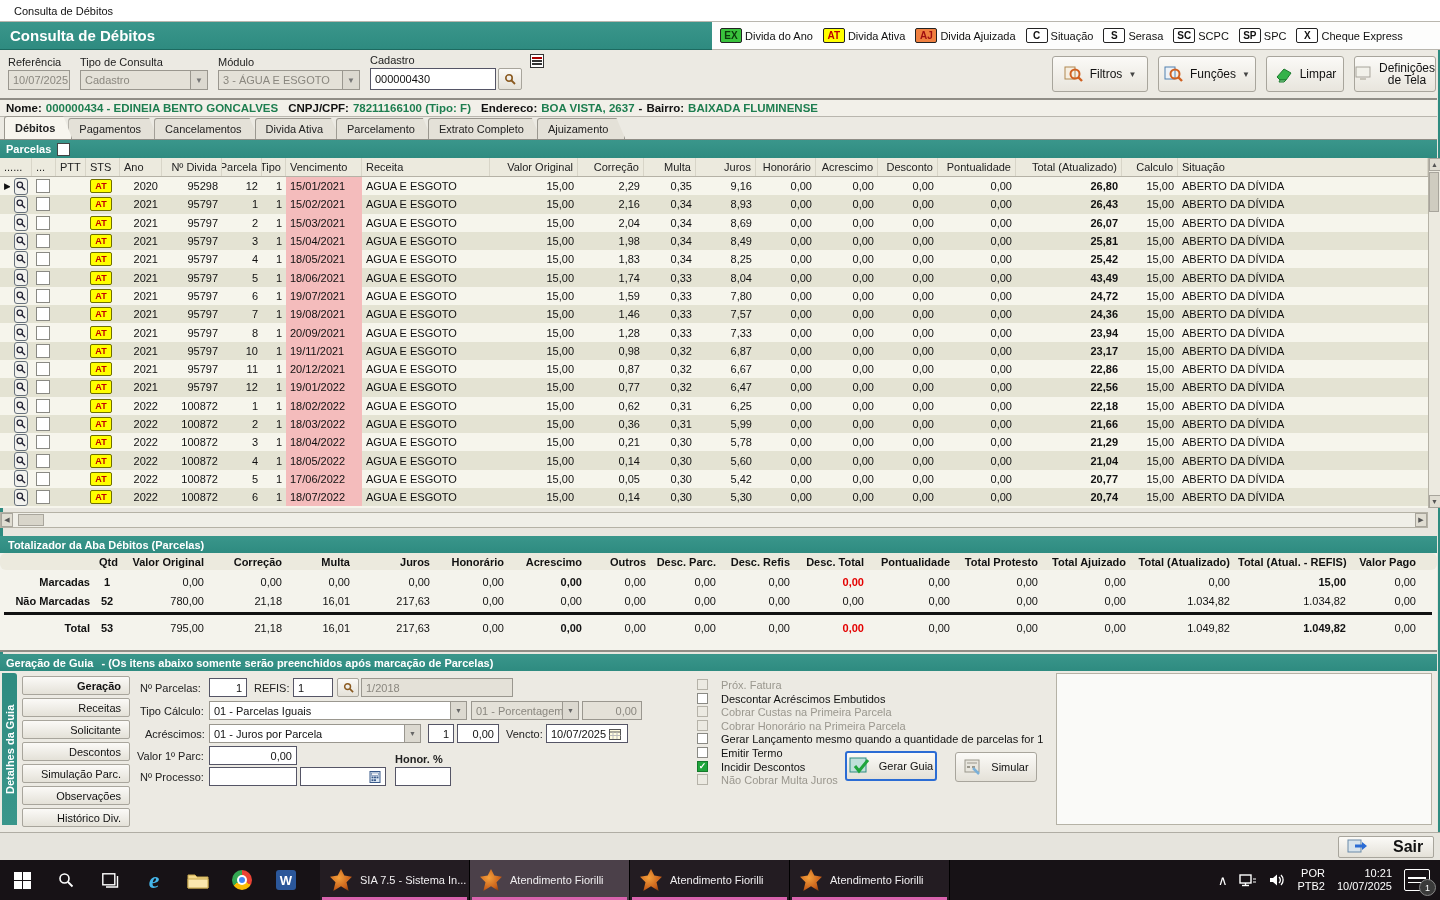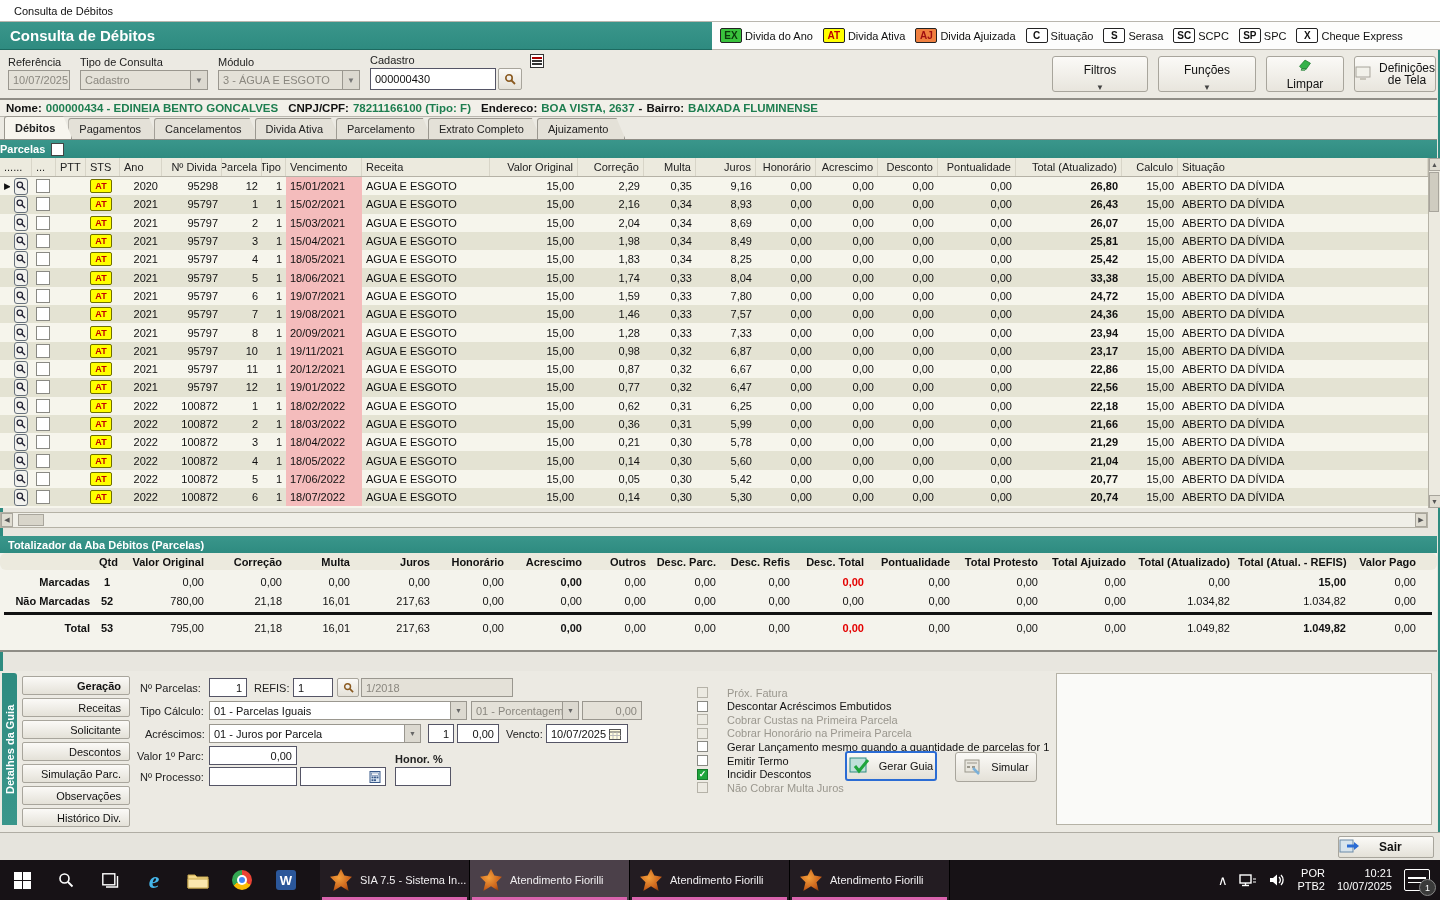--- a/index.html
+++ b/index.html
@@ -13,31 +13,31 @@
   #appbar{left:0;top:22px;width:712px;height:28px;background:linear-gradient(#3a968b,#2e8b80);color:#fff;font-weight:bold;font-size:15px;display:flex;align-items:center;padding-left:10px;box-sizing:border-box;border-bottom:1px solid #1d6a60;}
   #legendbar{left:712px;top:22px;width:728px;height:28px;background:#fdfdfc;border-bottom:1px solid #b9b6ae;display:flex;align-items:center;gap:10px;padding-left:8px;box-sizing:border-box;}
   .lgitem{display:flex;align-items:center;gap:3px;}
   .lgbadge{display:inline-flex;align-items:center;justify-content:center;min-width:16px;height:13px;padding:0 2px;border:1.5px solid #222;font-weight:bold;font-size:10px;border-radius:2px;}
   
   #formbar{left:0;top:50px;width:1437px;height:50px;background:#eceae3;border-bottom:2px solid #8f8d86;box-sizing:border-box;}
   .flabel{position:absolute;top:6px;color:#222;}
   .finput{position:absolute;top:20px;height:20px;border:1px solid #9a978f;background:#fff;box-sizing:border-box;display:flex;align-items:center;padding:0 4px;}
   .fdisabled{background:#e4e1d8;color:#8a877f;}
   .fcombo .arrowbox{position:absolute;right:0;top:0;width:16px;height:100%;background:#dcd9d0;border-left:1px solid #9a978f;display:flex;align-items:center;justify-content:center;color:#777;font-size:8px;}
-  .toolbtn{position:absolute;top:6px;height:36px;background:linear-gradient(#fbfaf7,#e8e5dd);border:1px solid #a8a59c;border-radius:3px;display:flex;align-items:center;justify-content:center;gap:6px;font-size:12px;box-sizing:border-box;flex-direction:column;}
+  .toolbtn{position:absolute;top:6px;height:36px;background:linear-gradient(#fbfaf7,#e8e5dd);border:1px solid #a8a59c;border-radius:3px;display:flex;align-items:center;justify-content:center;gap:6px;font-size:12px;box-sizing:border-box;}
   .toolbtn .dd{font-size:8px;color:#444;}
   
   #namebar{left:0;top:100px;width:1437px;height:17px;background:#f2f0e9;border-bottom:1px solid #b9b6ae;display:flex;align-items:center;gap:4px;padding-left:6px;box-sizing:border-box;font-weight:bold;font-size:11.5px;}
   .gval{color:#1e7e50;}
   
   #tabsrow{left:0;top:117px;width:1437px;height:23px;background:#eceae3;display:flex;align-items:flex-end;padding-left:4px;box-sizing:border-box;border-bottom:1px solid #8f8d86;}
   .tab{position:relative;height:20px;display:flex;align-items:center;padding:0 16px 0 10px;background:#e4e1d8;border:1px solid #9a978f;border-bottom:none;border-radius:3px 8px 0 0;margin-right:-4px;color:#222;clip-path:polygon(0 0,calc(100% - 9px) 0,100% 100%,0 100%);}
   .tab.active{background:#f7f5ee;font-weight:bold;height:22px;z-index:3;}
   
-  #parcelasbar{left:0;top:140px;width:1437px;height:18px;background:linear-gradient(#3a968b,#2e8b80);color:#fff;font-weight:bold;display:flex;align-items:center;gap:6px;box-sizing:border-box;}
+  #parcelasbar{left:0;top:140px;width:1437px;height:18px;background:linear-gradient(#3a968b,#2e8b80);color:#fff;font-weight:bold;display:flex;align-items:center;gap:6px;padding-left:6px;box-sizing:border-box;}
   #parcelasbar .chk{width:11px;height:11px;background:#fff;border:1px solid #444;}
   
   #grid{left:0;top:158px;width:1428px;height:350px;background:#f6f5ec;}
   #gridheader{display:flex;height:18px;background:#eceade;border-bottom:1px solid #b5b2a6;font-size:11px;color:#222;}
   #gridheader .cell{border-right:1px solid #d8d5c8;}
   .cell{display:flex;align-items:center;padding:0 4px;white-space:nowrap;overflow:hidden;box-sizing:border-box;height:100%;}
   .num{justify-content:flex-end;}
   .trow{display:flex;height:18.3px;align-items:stretch;}
   .trow:nth-child(odd){background:#f6f5ec;}
   .trow:nth-child(even){background:#e4e3d3;}
@@ -73,30 +73,30 @@
   #gerbody{left:0;top:671px;width:1437px;height:161px;background:#eceae3;box-sizing:border-box;}
   #gerpanel-right{left:1056px;top:673px;width:376px;height:152px;background:#fafaf8;border:1px solid #b5b2a6;box-sizing:border-box;}
   #vtab{left:2px;top:673px;width:15px;height:152px;background:linear-gradient(#3a968b,#2e8b80);color:#fff;font-weight:bold;display:flex;align-items:center;justify-content:center;writing-mode:vertical-rl;transform:rotate(180deg);font-size:11px;border-radius:0 0 0 3px;}
   .sbtn{position:absolute;left:22px;width:108px;height:19px;background:linear-gradient(#fbfaf7,#e4e1d8);border:1px solid #a8a59c;border-radius:2px;display:flex;align-items:center;justify-content:flex-end;padding-right:8px;box-sizing:border-box;}
   .sbtn.first{font-weight:bold;}
   .glabel{position:absolute;color:#222;white-space:nowrap;}
   .ginput{position:absolute;height:19px;border:1px solid #9a978f;background:#fff;box-sizing:border-box;display:flex;align-items:center;padding:0 4px;}
   .gnum{justify-content:flex-end;}
   .gdis{background:#e4e1d8;color:#8a877f;}
   .gcombo .arrowbox2{position:absolute;right:0;top:0;width:15px;height:100%;background:#dcd9d0;border-left:1px solid #9a978f;display:flex;align-items:center;justify-content:center;color:#666;font-size:7px;}
-  .chkrow{position:absolute;display:flex;align-items:center;gap:19px;height:13px;margin-top:7px;}
+  .chkrow{position:absolute;display:flex;align-items:flex-start;gap:13px;height:13px;}
   .chkbox{width:11px;height:11px;background:#fff;border:1px solid #8a8a84;box-sizing:border-box;display:flex;align-items:center;justify-content:center;}
   .chkbox.checked{background:#1fa53c;border-color:#157a2b;color:#fff;font-size:9px;font-weight:bold;}
   .chkbox.dis{border-color:#b5b2a8;background:#eceae2;}
   .chklabel.dis{color:#9a978e;}
   .gbtn{position:absolute;height:30px;background:linear-gradient(#fbfaf7,#e4e1d8);border:1px solid #a8a59c;border-radius:3px;display:flex;align-items:center;justify-content:center;gap:8px;box-sizing:border-box;}
   .gbtn.focus{border:2px solid #2b6cd4;}
   
   #bottombar{left:0;top:832px;width:1440px;height:28px;background:#e6e4dd;border-top:1px solid #b0ada4;box-sizing:border-box;}
-  #sairbtn{position:absolute;right:6px;top:3px;width:96px;height:22px;background:linear-gradient(#fbfaf7,#e4e1d8);border:1px solid #a8a59c;border-radius:2px;display:flex;align-items:center;gap:18px;padding-left:0;box-sizing:border-box;font-weight:bold;font-size:12px;}
+  #sairbtn{position:absolute;right:6px;top:3px;width:96px;height:22px;background:linear-gradient(#fbfaf7,#e4e1d8);border:1px solid #a8a59c;border-radius:2px;display:flex;align-items:center;gap:24px;padding-left:8px;box-sizing:border-box;font-weight:bold;font-size:16px;}
   
   #taskbar{left:0;top:860px;width:1440px;height:40px;background:#171216;display:flex;align-items:stretch;color:#fff;}
   .tbicon{width:44px;display:flex;align-items:center;justify-content:center;}
   .tbapp{width:160px;display:flex;align-items:center;gap:8px;padding-left:10px;box-sizing:border-box;position:relative;font-size:11px;color:#f0eef0;background:#231c22;border-right:1px solid #000;}
   .tbapp.active{background:#4b4049;}
   .tbapp .underline{position:absolute;left:2px;right:2px;bottom:0;height:3px;background:#d963ae;}
   .fioicon{width:22px;height:22px;background:radial-gradient(circle at 40% 40%,#f5a13c,#c8601a 60%,#5a2406);clip-path:polygon(50% 0,65% 30%,100% 35%,75% 60%,85% 100%,50% 78%,15% 100%,25% 60%,0 35%,35% 30%);}
   #tray{margin-left:auto;display:flex;align-items:center;gap:12px;padding-right:10px;}
   .trayicon{color:#fff;display:flex;align-items:center;justify-content:center;}
   .traytxt{display:flex;flex-direction:column;align-items:flex-end;line-height:13px;font-size:11px;}
@@ -477,21 +477,21 @@
           <div class="cell c-venc venc-cell">18/06/2021</div>
           <div class="cell c-rec">AGUA E ESGOTO</div>
           <div class="cell c-valor num">15,00</div>
           <div class="cell c-corr num">1,74</div>
           <div class="cell c-multa num">0,33</div>
           <div class="cell c-juros num">8,04</div>
           <div class="cell c-honor num">0,00</div>
           <div class="cell c-acr num">0,00</div>
           <div class="cell c-desc num">0,00</div>
           <div class="cell c-pont num">0,00</div>
-          <div class="cell c-total num total-cell">33,38</div>
+          <div class="cell c-total num total-cell">43,49</div>
           <div class="cell c-calc num">15,00</div>
           <div class="cell c-sit">ABERTO DA DÍVIDA</div>
         </div>
         <div class="trow">
           <div class="cell c-arrow"></div>
           <div class="cell c-mag">
             <span class="magbtn">
               <svg width="10" height="10" viewBox="0 0 11 11">
                 <circle cx="4.2" cy="4.2" r="3" fill="none" stroke="#223" stroke-width="1.4"></circle>
                 <line x1="6.5" y1="6.5" x2="10" y2="10" stroke="#223" stroke-width="1.6"></line>
@@ -1003,20 +1003,24 @@
         <div class="tot-cell" style="width: 86px;">0,00</div>
         <div class="tot-cell" style="width: 88px;">0,00</div>
         <div class="tot-cell" style="width: 88px;">0,00</div>
         <div class="tot-cell" style="width: 104px;">1.049,82</div>
         <div class="tot-cell boldval" style="width: 116px;">1.049,82</div>
         <div class="tot-cell" style="width: 70px;">0,00</div>
       </div>
     </div>
   <div class="abs" id="totdivider"></div>
 
+  <div class="abs" id="gerheader">
+    <span>Geração de Guia</span>
+    <span style="font-weight:bold;">-   (Os itens abaixo somente serão preenchidos após marcação de Parcelas)</span>
+  </div>
 
   <div class="abs" id="gerbody">
     <div class="abs" id="gerpanel-right" style="left:1056px;top:2px;"></div>
     <div class="abs" id="vtab" style="left:2px;top:2px;">
         <span>Detalhes da Guia</span>
       </div>
     <div id="gersidebar">
         <div class="sbtn first" style="top: 5px;">Geração</div>
         <div class="sbtn" style="top: 27px;">Receitas</div>
         <div class="sbtn" style="top: 49px;">Solicitante</div>

